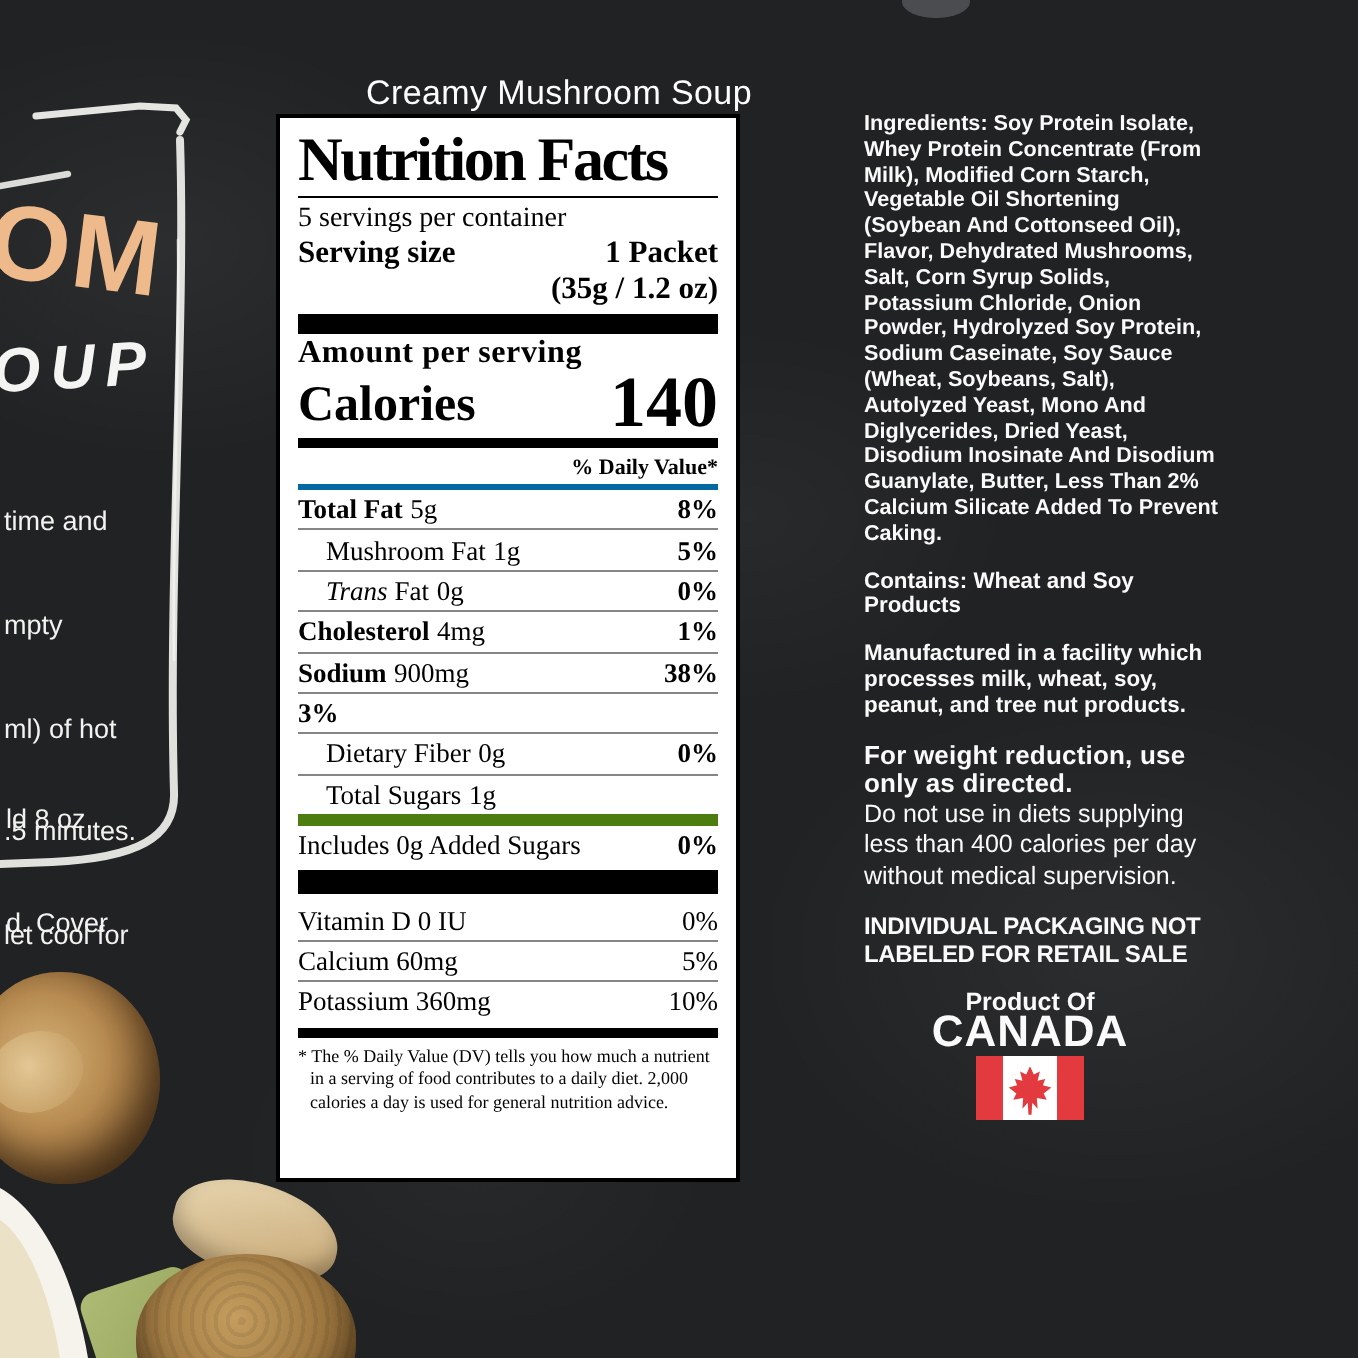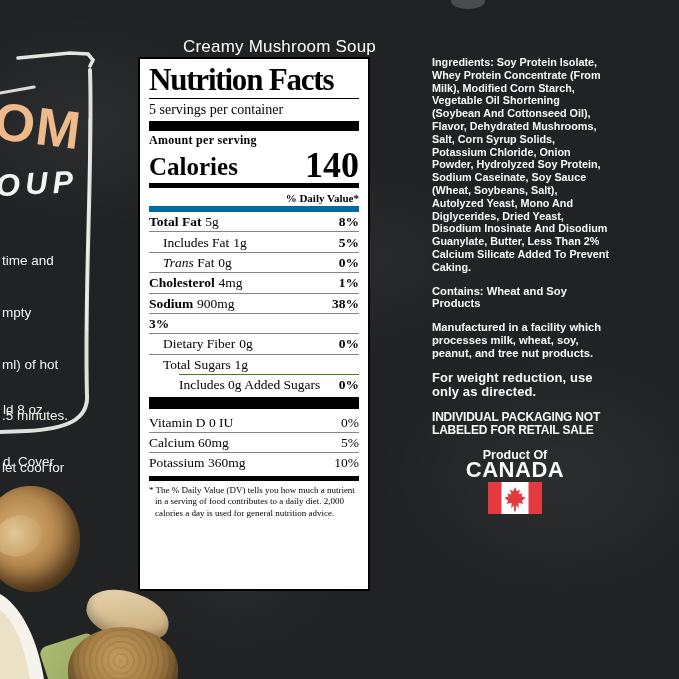--- a/index.html
+++ b/index.html
@@ -49,32 +49,32 @@
     background:#fff;border:2px solid #000;padding:5px 9px 6px 9px;color:#000;font-family:Liberation Serif, serif;}
   .nf-header{font-size:31px;font-weight:bold;letter-spacing:-1.2px;line-height:32px;white-space:nowrap;}
   .rule{border-bottom:1px solid #000;margin:2px 0 2px 0;}
   .servings{font-size:14px;line-height:17px;}
   .ss-row{display:flex;justify-content:space-between;font-size:15.5px;font-weight:bold;line-height:18px;}
   .ss-right{text-align:right;}
   .bar{background:#000;margin:3px 0;}
   .h10{height:10px;}
   .h6{height:5px;}
   .h12{height:12px;}
-  .aps{font-size:12px;font-weight:bold;line-height:13px;letter-spacing:.3px;}
+  .aps{font-size:16px;font-weight:bold;line-height:13px;letter-spacing:.3px;}
   .cal-row{display:flex;justify-content:space-between;align-items:flex-end;height:33px;}
   .cal-label{font-size:25px;font-weight:bold;line-height:27px;}
   .cal-val{font-size:36px;font-weight:bold;line-height:30px;}
-  .dv-head{text-align:right;font-size:11px;font-weight:bold;line-height:15px;border-bottom:6px solid #0369a1;}
+  .dv-head{text-align:right;font-size:11px;font-weight:bold;line-height:15px;border-bottom:3px solid #0369a1;}
   .row,.vrow{display:flex;justify-content:space-between;font-size:13.5px;line-height:15px;padding:2.2px 0;}
   .row + .row{border-top:1px solid #868686;}
   .vrow + .vrow{border-top:1px solid #868686;}
   .row .dv{font-weight:bold;}
   .row.b .lbl{font-weight:bold;}
   .row.i1 .nm{padding-left:14px;}
-  .row.i2{margin-left:30px;border-top:1px solid #4d7c0f;}
+  .row.i2{border-top:6px solid #4d7c0f;}
   .it{font-style:italic;}
   .it:not(:empty){margin-right:.26em;}
   .amt:not(:empty){margin-left:.28em;}
   .footnote{font-size:9px;line-height:11.8px;padding-left:6px;text-indent:-6px;margin-top:4px;}
 
   
   .rc{position:absolute;left:432px;top:56px;width:178px;color:#fafafa;}
   .rc .sec{margin-bottom:11px;}
   .ing{font-size:10.8px;line-height:12.8px;font-weight:bold;}
   .contains,.facility{font-size:11.2px;line-height:12.8px;font-weight:bold;}
@@ -126,35 +126,42 @@
   <div class="napkin"></div>
   <div class="slice"></div>
   <div class="mush2"></div>
 
   <div class="label-title">Creamy Mushroom Soup</div>
 
   <section class="panel">
     <div class="nf-header">Nutrition Facts</div>
     <div class="rule"></div>
     <div class="servings">5 servings per container</div>
+    <div class="ss-row">
+      <span class="ss-label">Serving size</span>
+      <span class="ss-right">
+        <span>1 Packet</span><br>
+        <span>(35g / 1.2 oz)</span>
+      </span>
+    </div>
     <div class="bar h10"></div>
     <div class="aps">Amount per serving</div>
     <div class="cal-row">
       <span class="cal-label">Calories</span>
       <span class="cal-val">140</span>
     </div>
     <div class="bar h6"></div>
     <div class="dv-head">% Daily Value*</div>
 
     <div class="row b">
       <span class="nm"><i class="it"></i><span class="lbl">Total Fat</span><span class="amt">5g</span></span>
       <span class="dv">8%</span>
     </div>
     <div class="row i1">
-      <span class="nm"><i class="it"></i><span class="lbl">Includes Fat</span><span class="amt">1g</span></span>
+      <span class="nm"><i class="it"></i><span class="lbl">Mushroom Fat</span><span class="amt">1g</span></span>
       <span class="dv">5%</span>
     </div>
     <div class="row i1">
       <span class="nm"><i class="it">Trans</i><span class="lbl">Fat</span><span class="amt">0g</span></span>
       <span class="dv">0%</span>
     </div>
     <div class="row b">
       <span class="nm"><i class="it"></i><span class="lbl">Cholesterol</span><span class="amt">4mg</span></span>
       <span class="dv">1%</span>
     </div>
@@ -199,20 +206,21 @@
 
   <div class="rc">
     <div class="sec ing">
       <b>Ingredients:</b>
       <span>Soy Protein Isolate, Whey Protein Concentrate (From Milk), Modified Corn Starch, Vegetable Oil Shortening (Soybean And Cottonseed Oil), Flavor, Dehydrated Mushrooms, Salt, Corn Syrup Solids, Potassium Chloride, Onion Powder, Hydrolyzed Soy Protein, Sodium Caseinate, Soy Sauce (Wheat, Soybeans, Salt), Autolyzed Yeast, Mono And Diglycerides, Dried Yeast, Disodium Inosinate And Disodium Guanylate, Butter, Less Than 2% Calcium Silicate Added To Prevent Caking.</span>
     </div>
     <div class="sec contains">Contains: Wheat and Soy Products</div>
     <div class="sec facility">Manufactured in a facility which processes milk, wheat, soy, peanut, and tree nut products.</div>
     <div class="sec">
       <div class="wr-bold">For weight reduction, use only as directed.</div>
+      <div class="wr-text">Do not use in diets supplying less than 400 calories per day without medical supervision.</div>
     </div>
     <div class="sec retail">INDIVIDUAL PACKAGING NOT LABELED FOR RETAIL SALE</div>
     <div class="product">
       <div class="product-of">Product Of</div>
       <div class="country">CANADA</div>
       <svg class="flag" width="54" height="32" viewBox="0 0 54 32">
         <rect x="0" y="0" width="54" height="32" fill="#ffffff"></rect>
         <rect x="0" y="0" width="13.5" height="32" fill="#e23a3f"></rect>
         <rect x="40.5" y="0" width="13.5" height="32" fill="#e23a3f"></rect>
         <g transform="translate(27,16.5) scale(0.38)">

